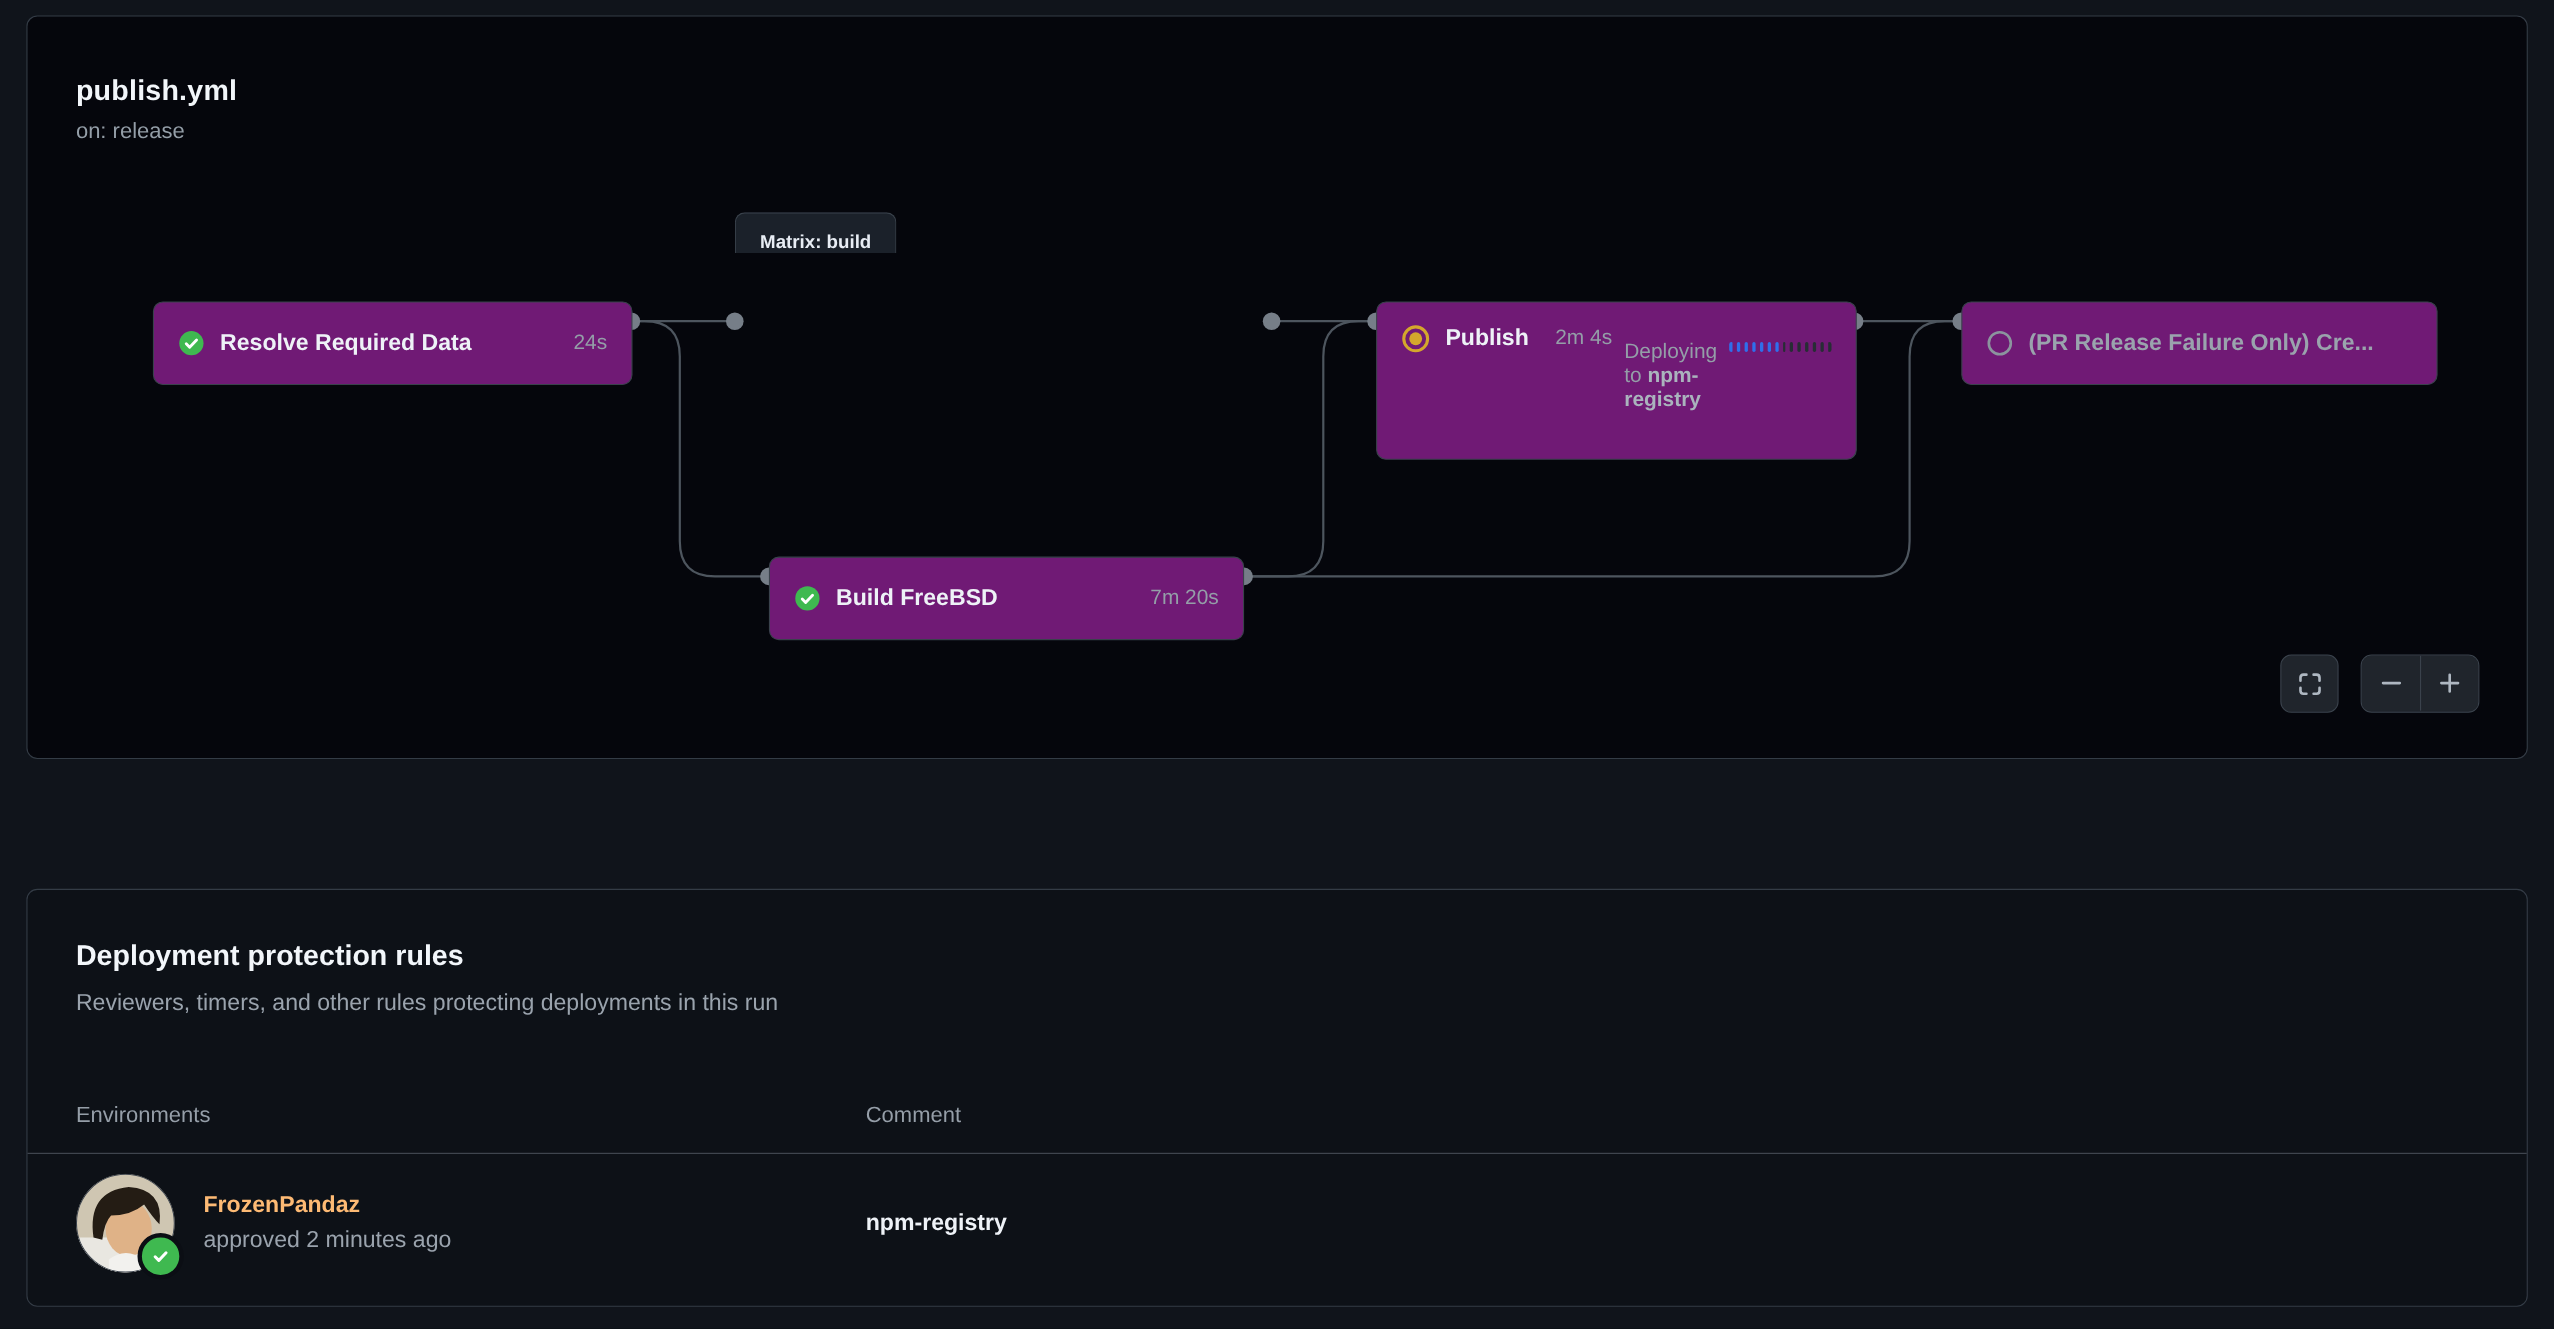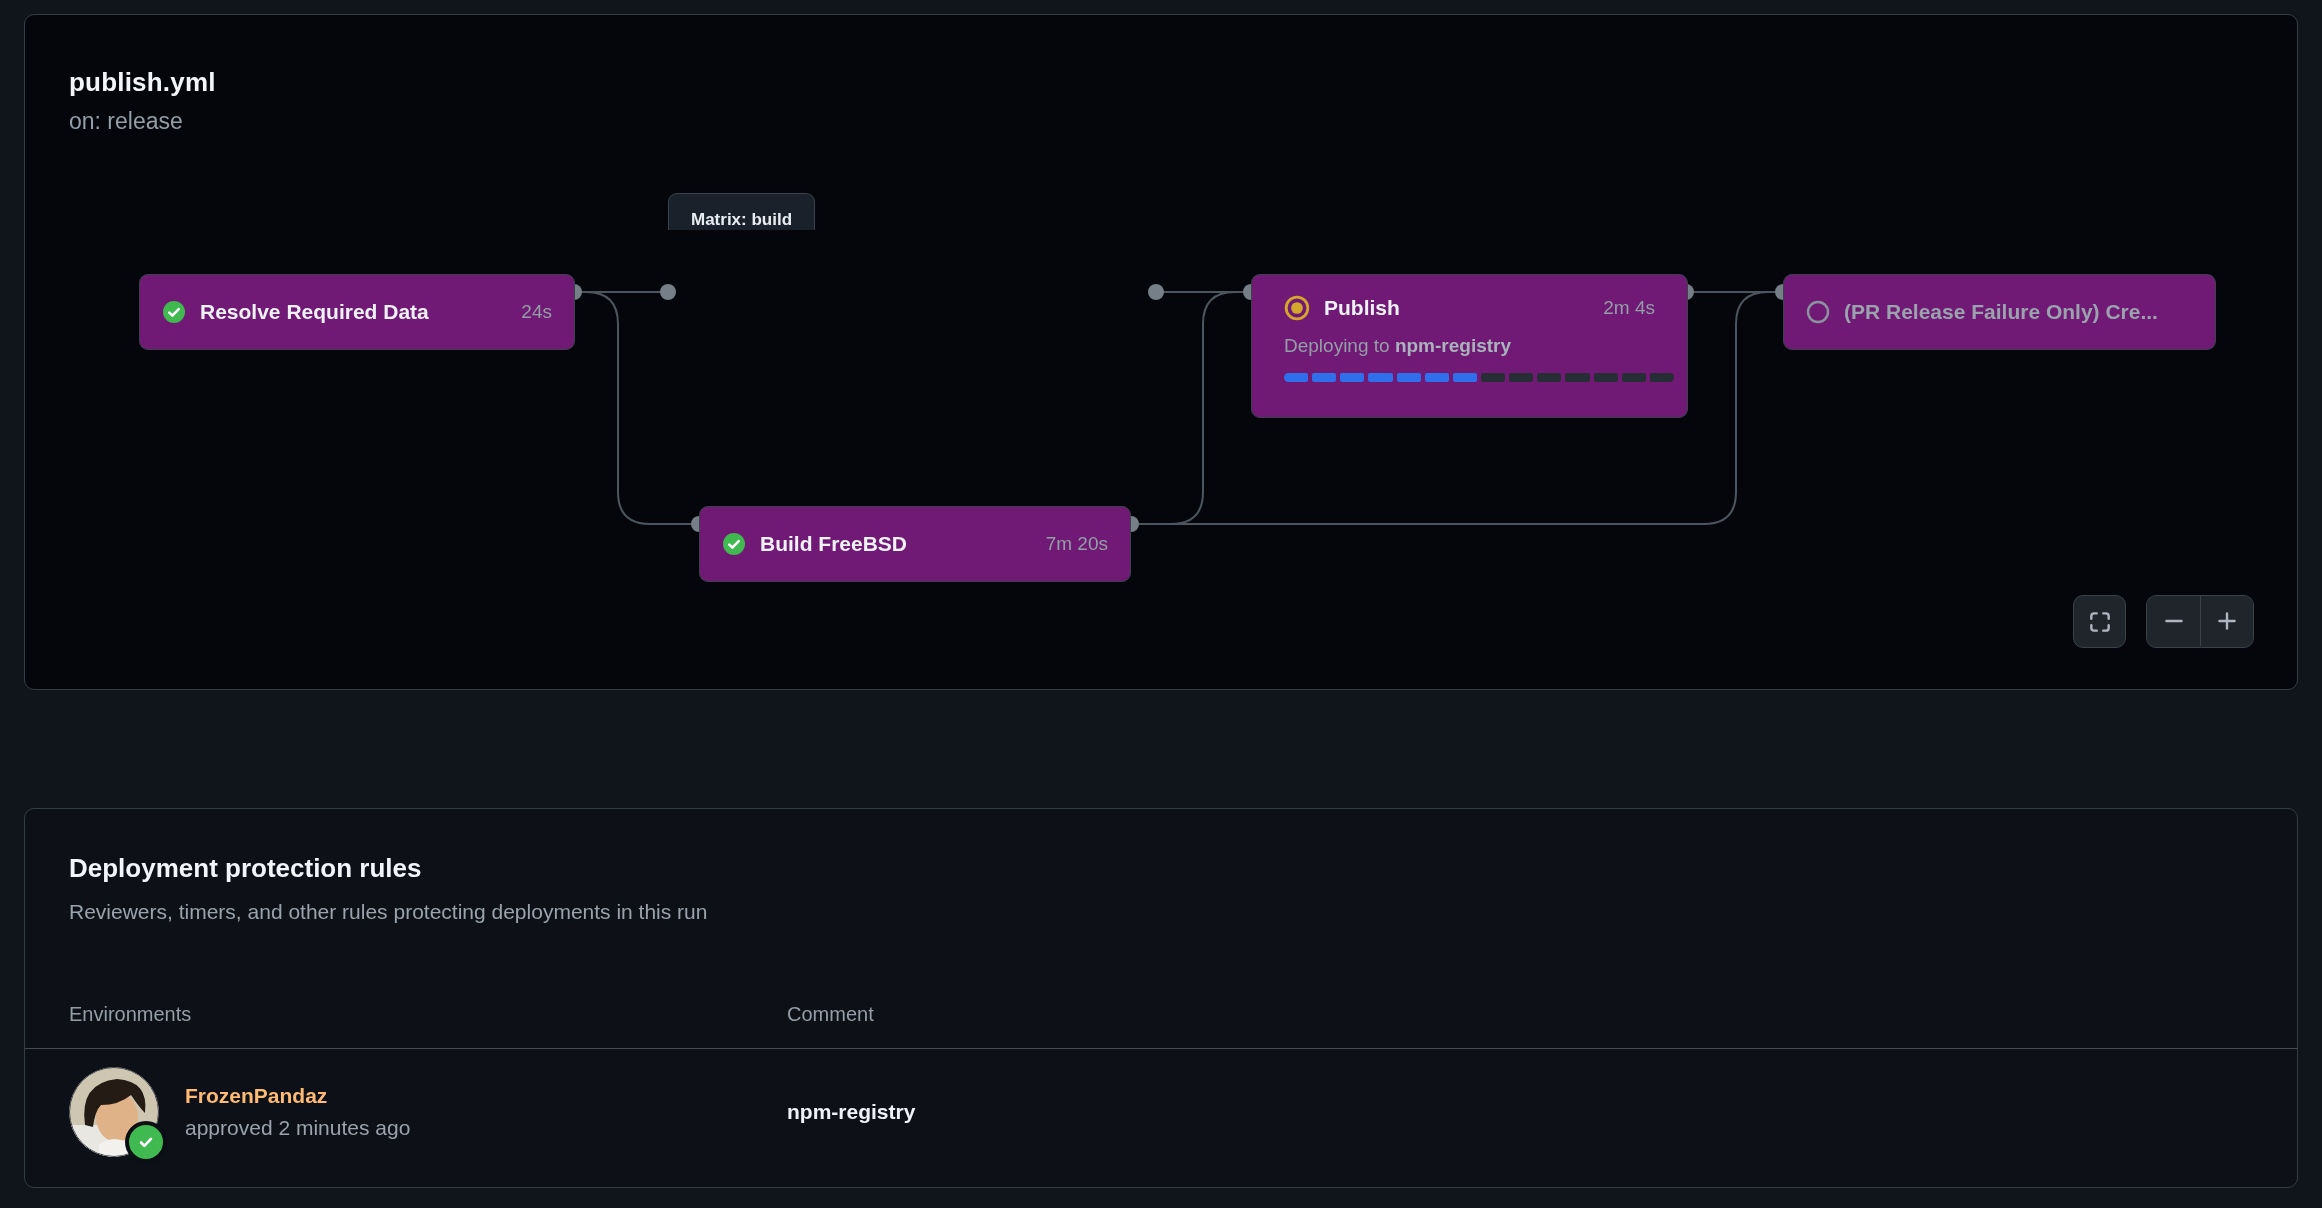--- a/index.html
+++ b/index.html
@@ -13,21 +13,21 @@
     color:#e8edf4;
     position:relative;
   }
   
   .graph-panel{
     position:absolute;left:24px;top:14px;width:2274px;height:676px;
     background:#05060c;border:1.5px solid #343c46;border-radius:10px;
   }
   .graph-header{position:absolute;left:44px;top:52px;}
   .wf-title{font-size:26px;font-weight:700;color:#f2f6fa;letter-spacing:.2px;}
-  .wf-trigger{font-size:23px;color:#949ea8;margin-top:10px;}
+  .wf-trigger{font-size:20px;color:#949ea8;margin-top:10px;}
   .canvas{position:absolute;inset:0;}
   svg.edges{position:absolute;left:0;top:0;}
   .edge{stroke:#4d555e;stroke-width:2;fill:none;}
   .port{fill:#767e88;}
   
   .node{
     position:absolute;background:#701a75;border:1.5px solid #3a424c;border-radius:9px;
     display:flex;align-items:center;padding:0 22px;gap:14px;margin-top:20px;
   }
   .node .title{font-size:21px;font-weight:700;color:#eef2f7;flex:1 1 auto;white-space:nowrap;overflow:hidden;}
@@ -41,21 +41,21 @@
     font-size:17px;font-weight:700;color:#e8edf4;z-index:2;
   }
   .matrix-box{
     position:absolute;background:#1b212a;border:1.5px solid #3a424c;
     border-radius:0 9px 9px 9px;z-index:1;padding:28px 24px 0 24px;
   }
   .matrix-row{display:flex;align-items:center;gap:14px;}
   .matrix-row .title{font-size:21px;font-weight:700;color:#eef2f7;}
   .show-jobs{display:block;margin-top:18px;margin-left:2px;font-size:19px;color:#949ea8;cursor:pointer;}
   
-  .node.tall{align-items:flex-start;flex-direction:column;justify-content:flex-start;padding:20px 32px;gap:0;}
+  .node.tall{align-items:flex-start;flex-direction:row;justify-content:flex-start;padding:20px 22px;gap:11px;}
   .node.tall .row1{display:flex;align-items:center;gap:14px;width:100%;}
   .deploy-line{margin-top:14px;font-size:19px;color:#949ea8;}
   .deploy-line b{color:#aab3bd;font-weight:700;}
   .progress{display:flex;gap:4px;margin-top:16px;width:390px;height:9px;}
   .progress .seg{flex:1 1 0;background:#272d35;border-radius:2px;}
   .progress .seg:first-child{border-radius:5px 2px 2px 5px;}
   .progress .seg:last-child{border-radius:2px 5px 5px 2px;}
   .progress .seg.filled{background:var(--blue);}
   
   .gcontrols{position:absolute;right:43px;bottom:41px;display:flex;gap:20px;}

